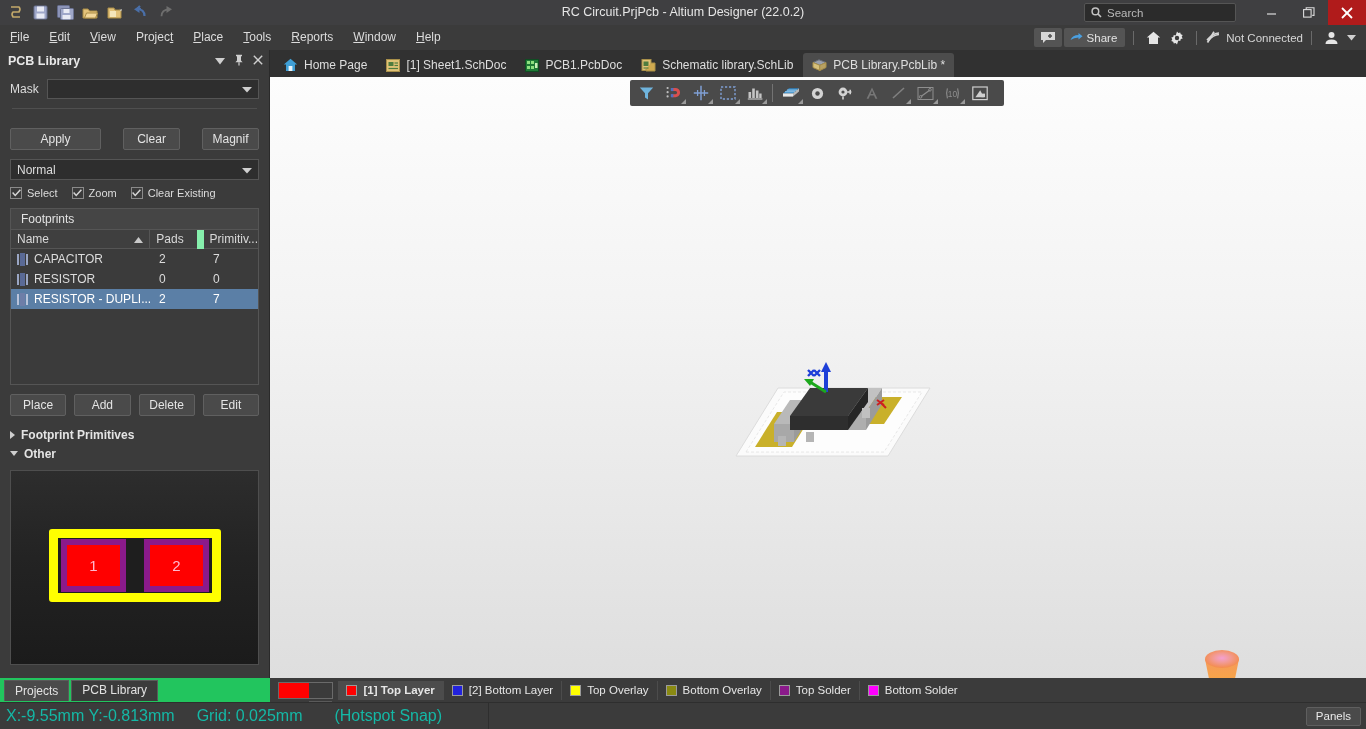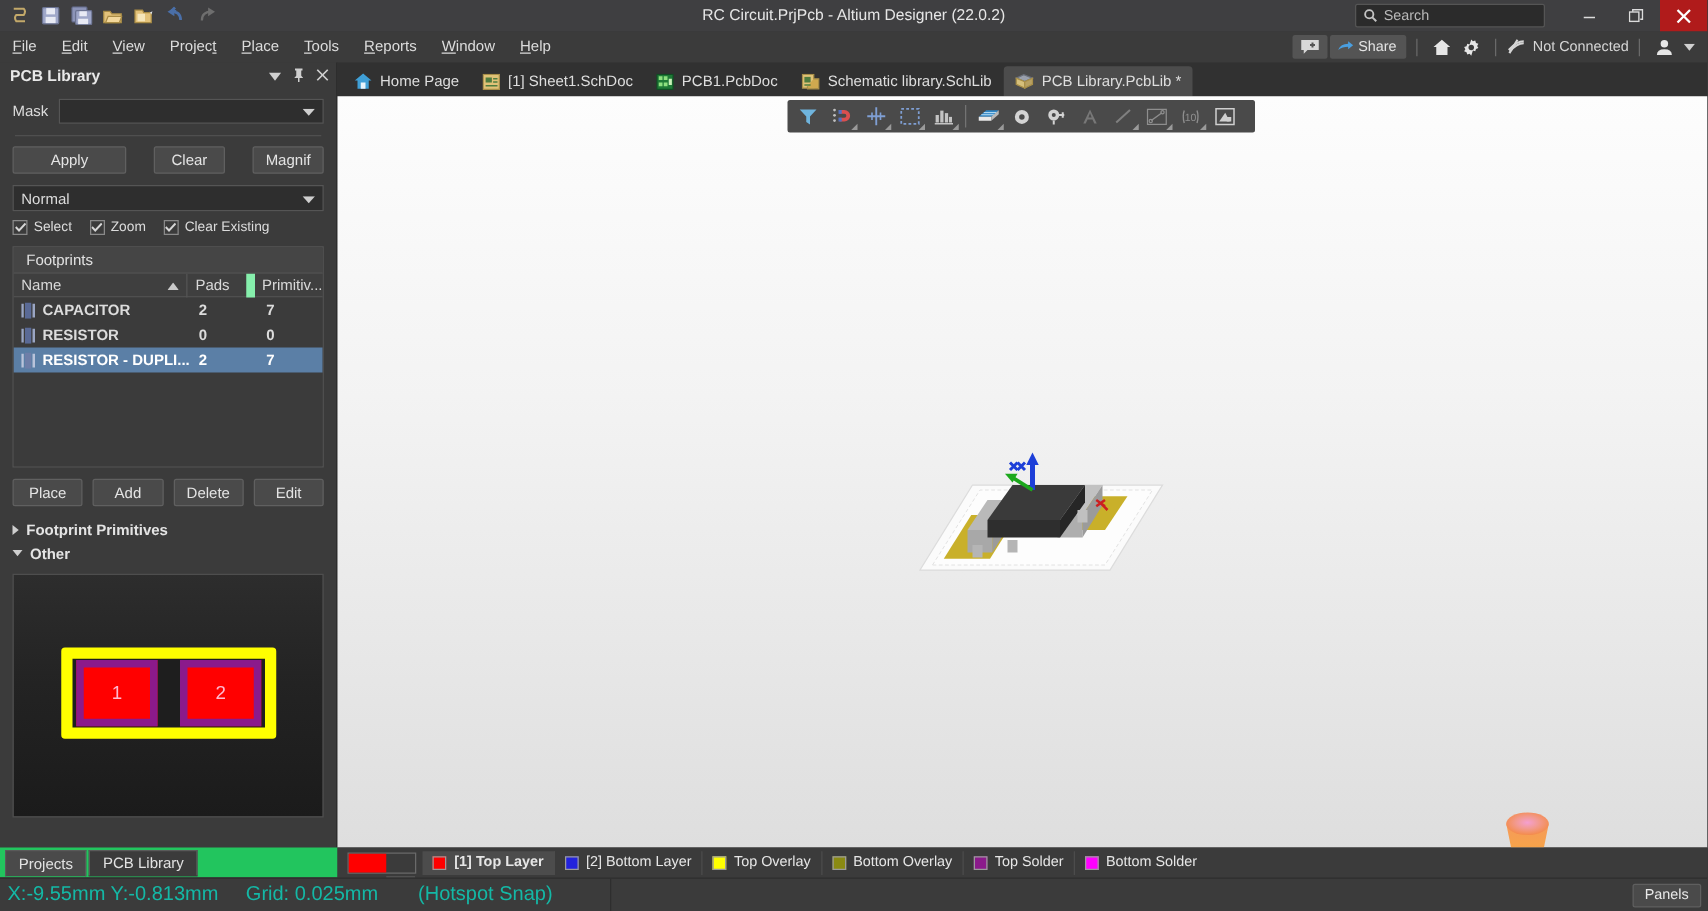--- a/index.html
+++ b/index.html
@@ -78,21 +78,21 @@
 
   .row-mask { display: flex; align-items: center; gap: 8px; margin-top: 7px; }
   .lbl { font-size: 12px; color: #dcdcdc; }
   .combo {
     flex: 1; height: 20px; background: #2e2e2e; border: 1px solid #555;
     display: flex; align-items: center; padding: 0 6px; font-size: 12px; color: #dcdcdc;
   }
   .combo .caret { margin-left: auto; }
   .hr { height: 1px; background: #4f4f4f; margin: 9px 2px 0 2px; }
 
-  .btnrow { display: flex; gap: 22px; margin-top: 8px; }
+  .btnrow { display: flex; gap: 22px; margin-top: 19px; }
   .btn {
     height: 22px; background: #4a4a4a; border: 1px solid #606060; border-radius: 2px;
     display: flex; align-items: center; justify-content: center;
     font-size: 12px; color: #e4e4e4;
   }
   .btn.wide { flex: 1.62; }
   .btn.mid { flex: 1; }
 
   .combo2 { margin-top: 9px; height: 21px; }
   .chkrow { display: flex; align-items: center; gap: 14px; margin-top: 7px; }
@@ -104,21 +104,21 @@
 
   .tbl { margin-top: 9px; border: 1px solid #555; }
   .tbl-title { height: 21px; background: #454545; display: flex; align-items: center; padding-left: 10px; font-size: 12px; color: #e2e2e2; border-bottom: 1px solid #555;}
   .tbl-head { height: 19px; background: #3f3f3f; display: flex; align-items: center; font-size: 12px; color: #d9d9d9; border-bottom: 1px solid #555; }
   .th { height: 19px; display: flex; align-items: center; padding-left: 6px; text-align: center; }
   .th.c-name { width: 142px; border-right: 1px solid #555; }
   .th.c-pads { width: 54px; border-right: 7px solid #86efac; }
   .th.c-prim { flex: 1; }
   .th .sortarrow { margin-left: auto; margin-right: 6px; }
   .tbl-body { height: 135px; background: #3b3b3b; }
-  .trow { height: 20px; display: flex; align-items: center; font-size: 12px; color: #dcdcdc; font-weight: bold; }
+  .trow { height: 20px; display: flex; align-items: center; font-size: 12px; color: #dcdcdc; }
   .trow.sel { background: #5b7fa6; color: #ffffff; }
   .td { height: 20px; display: flex; align-items: center; padding-left: 6px; overflow: hidden; white-space: nowrap; }
   .td.c-name { width: 142px; gap: 6px; }
   .td.c-pads { width: 54px; }
   .td.c-prim { flex: 1; }
   .fpicon { width: 11px; height: 13px; flex: none; }
 
   .btnrow2 { display: flex; gap: 8px; margin-top: 9px; }
   .btnrow2 .btn { flex: 1; }
 

